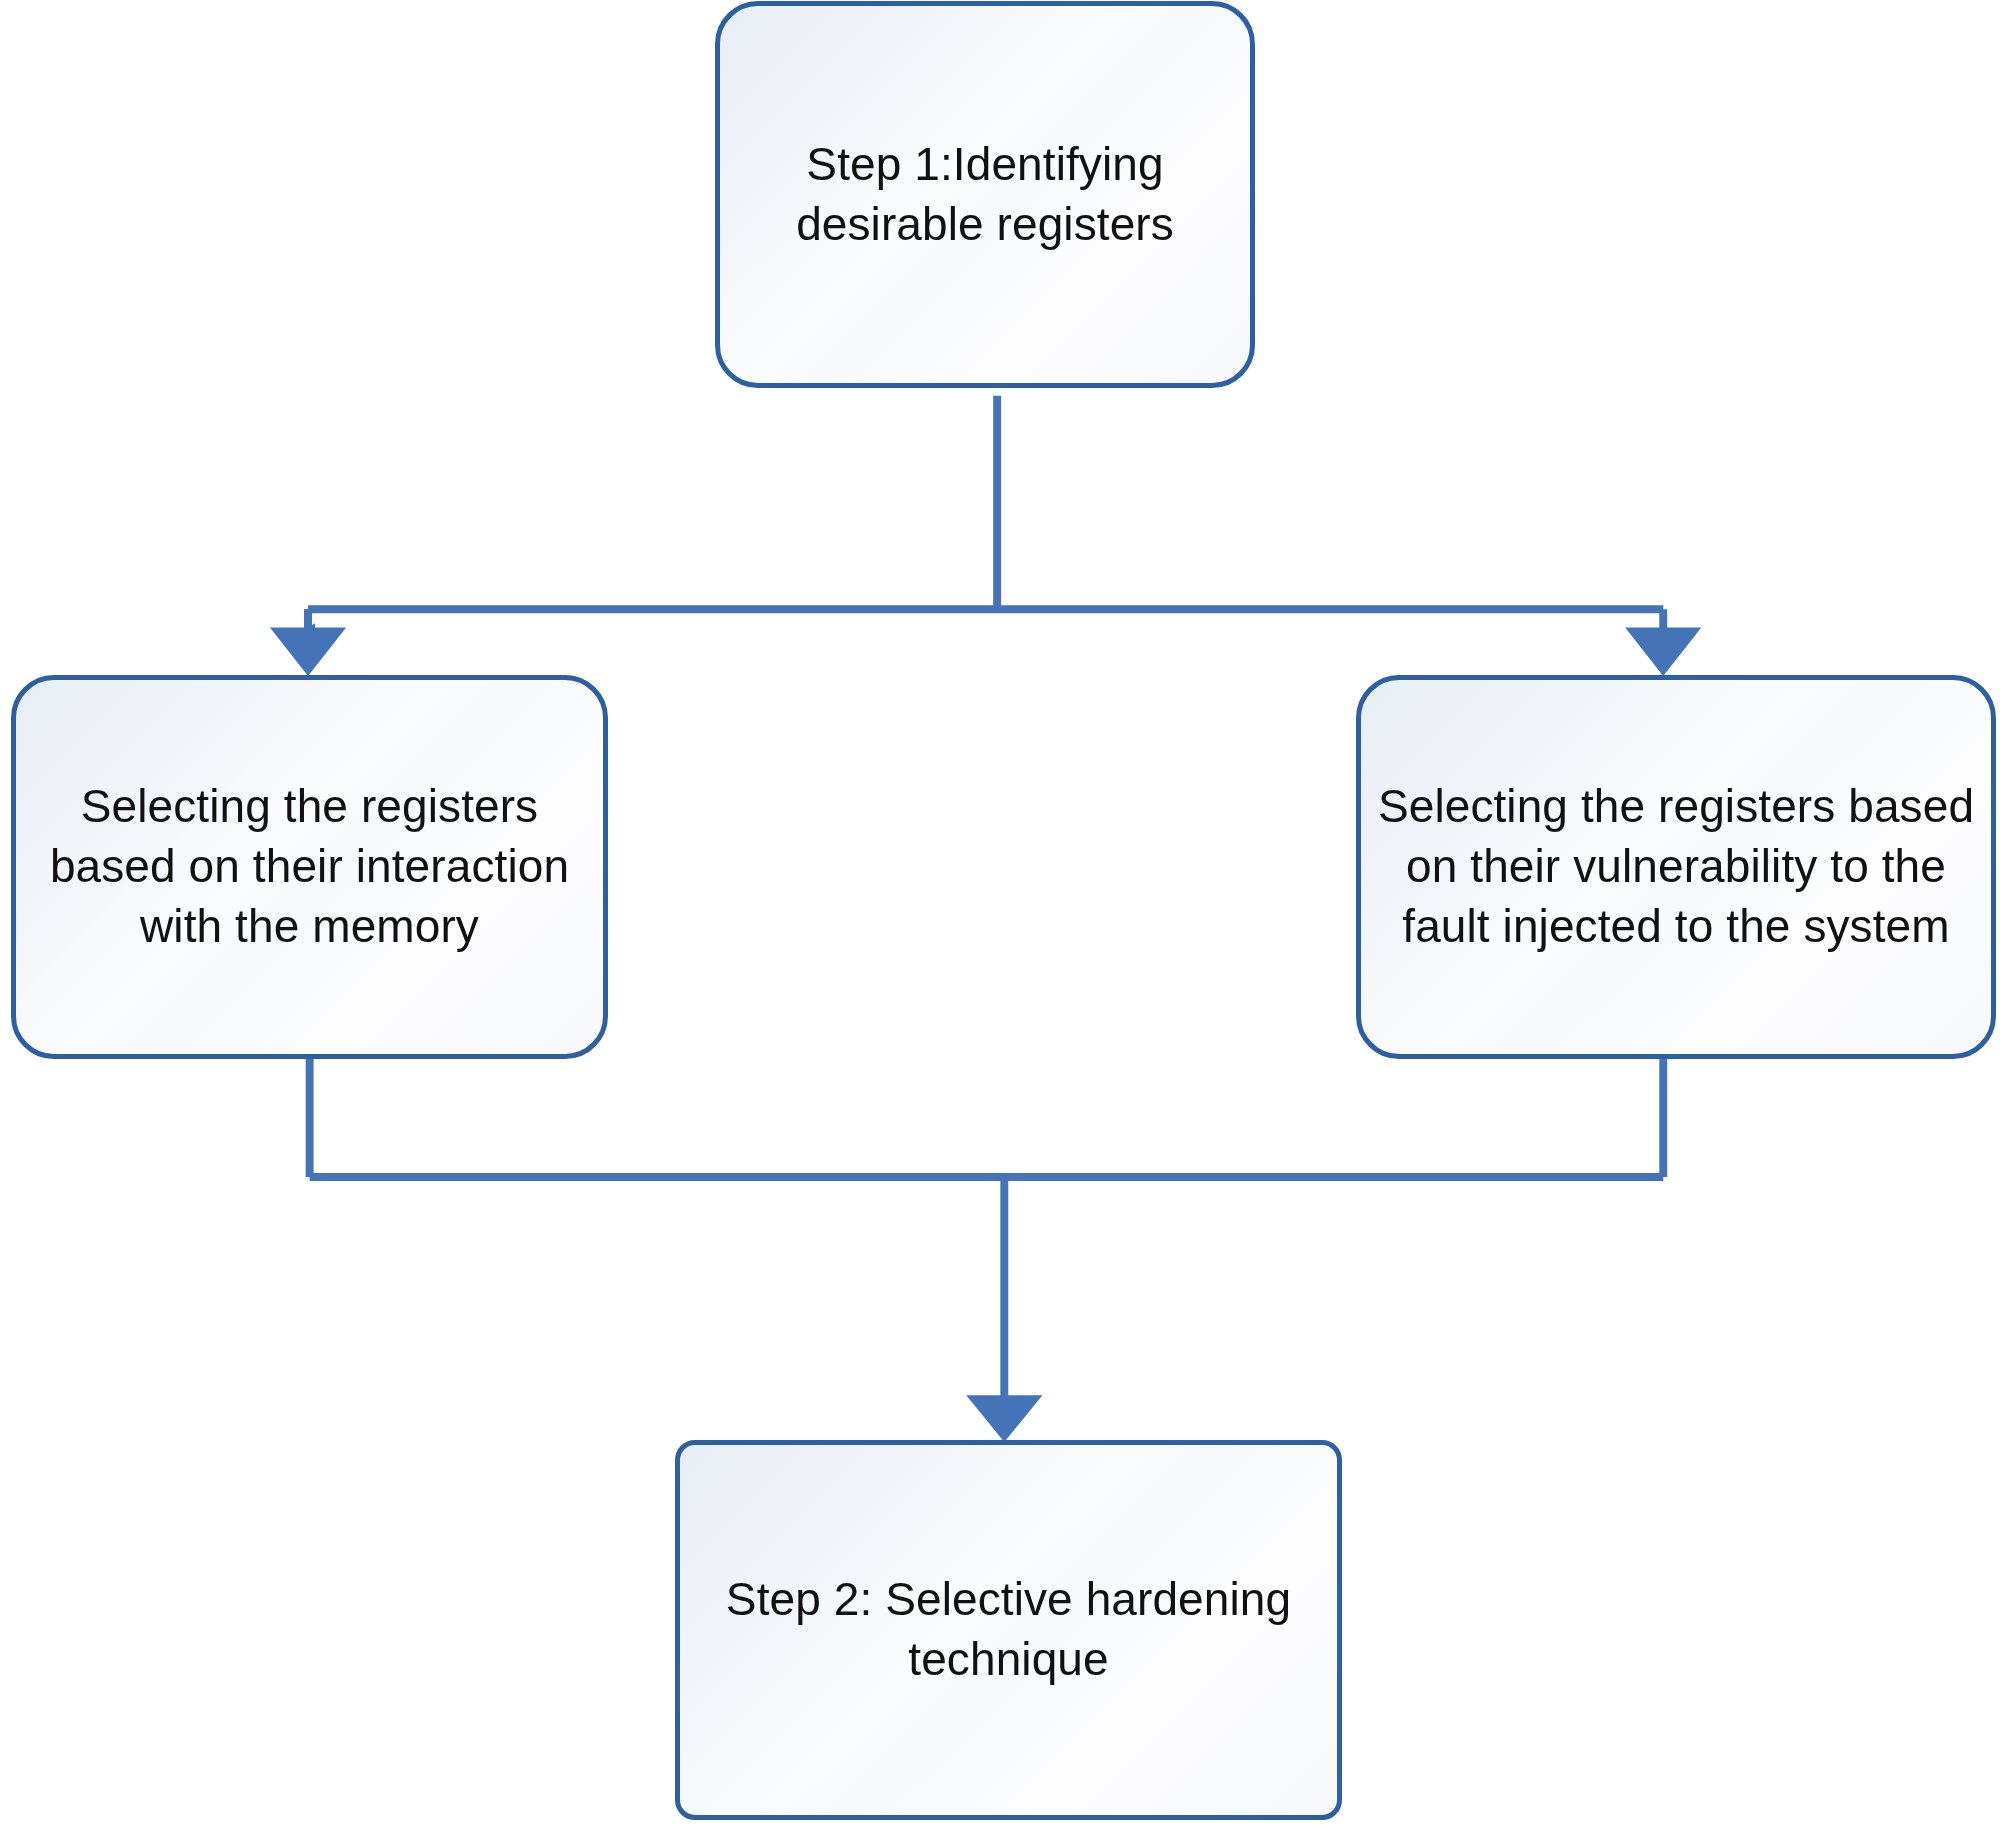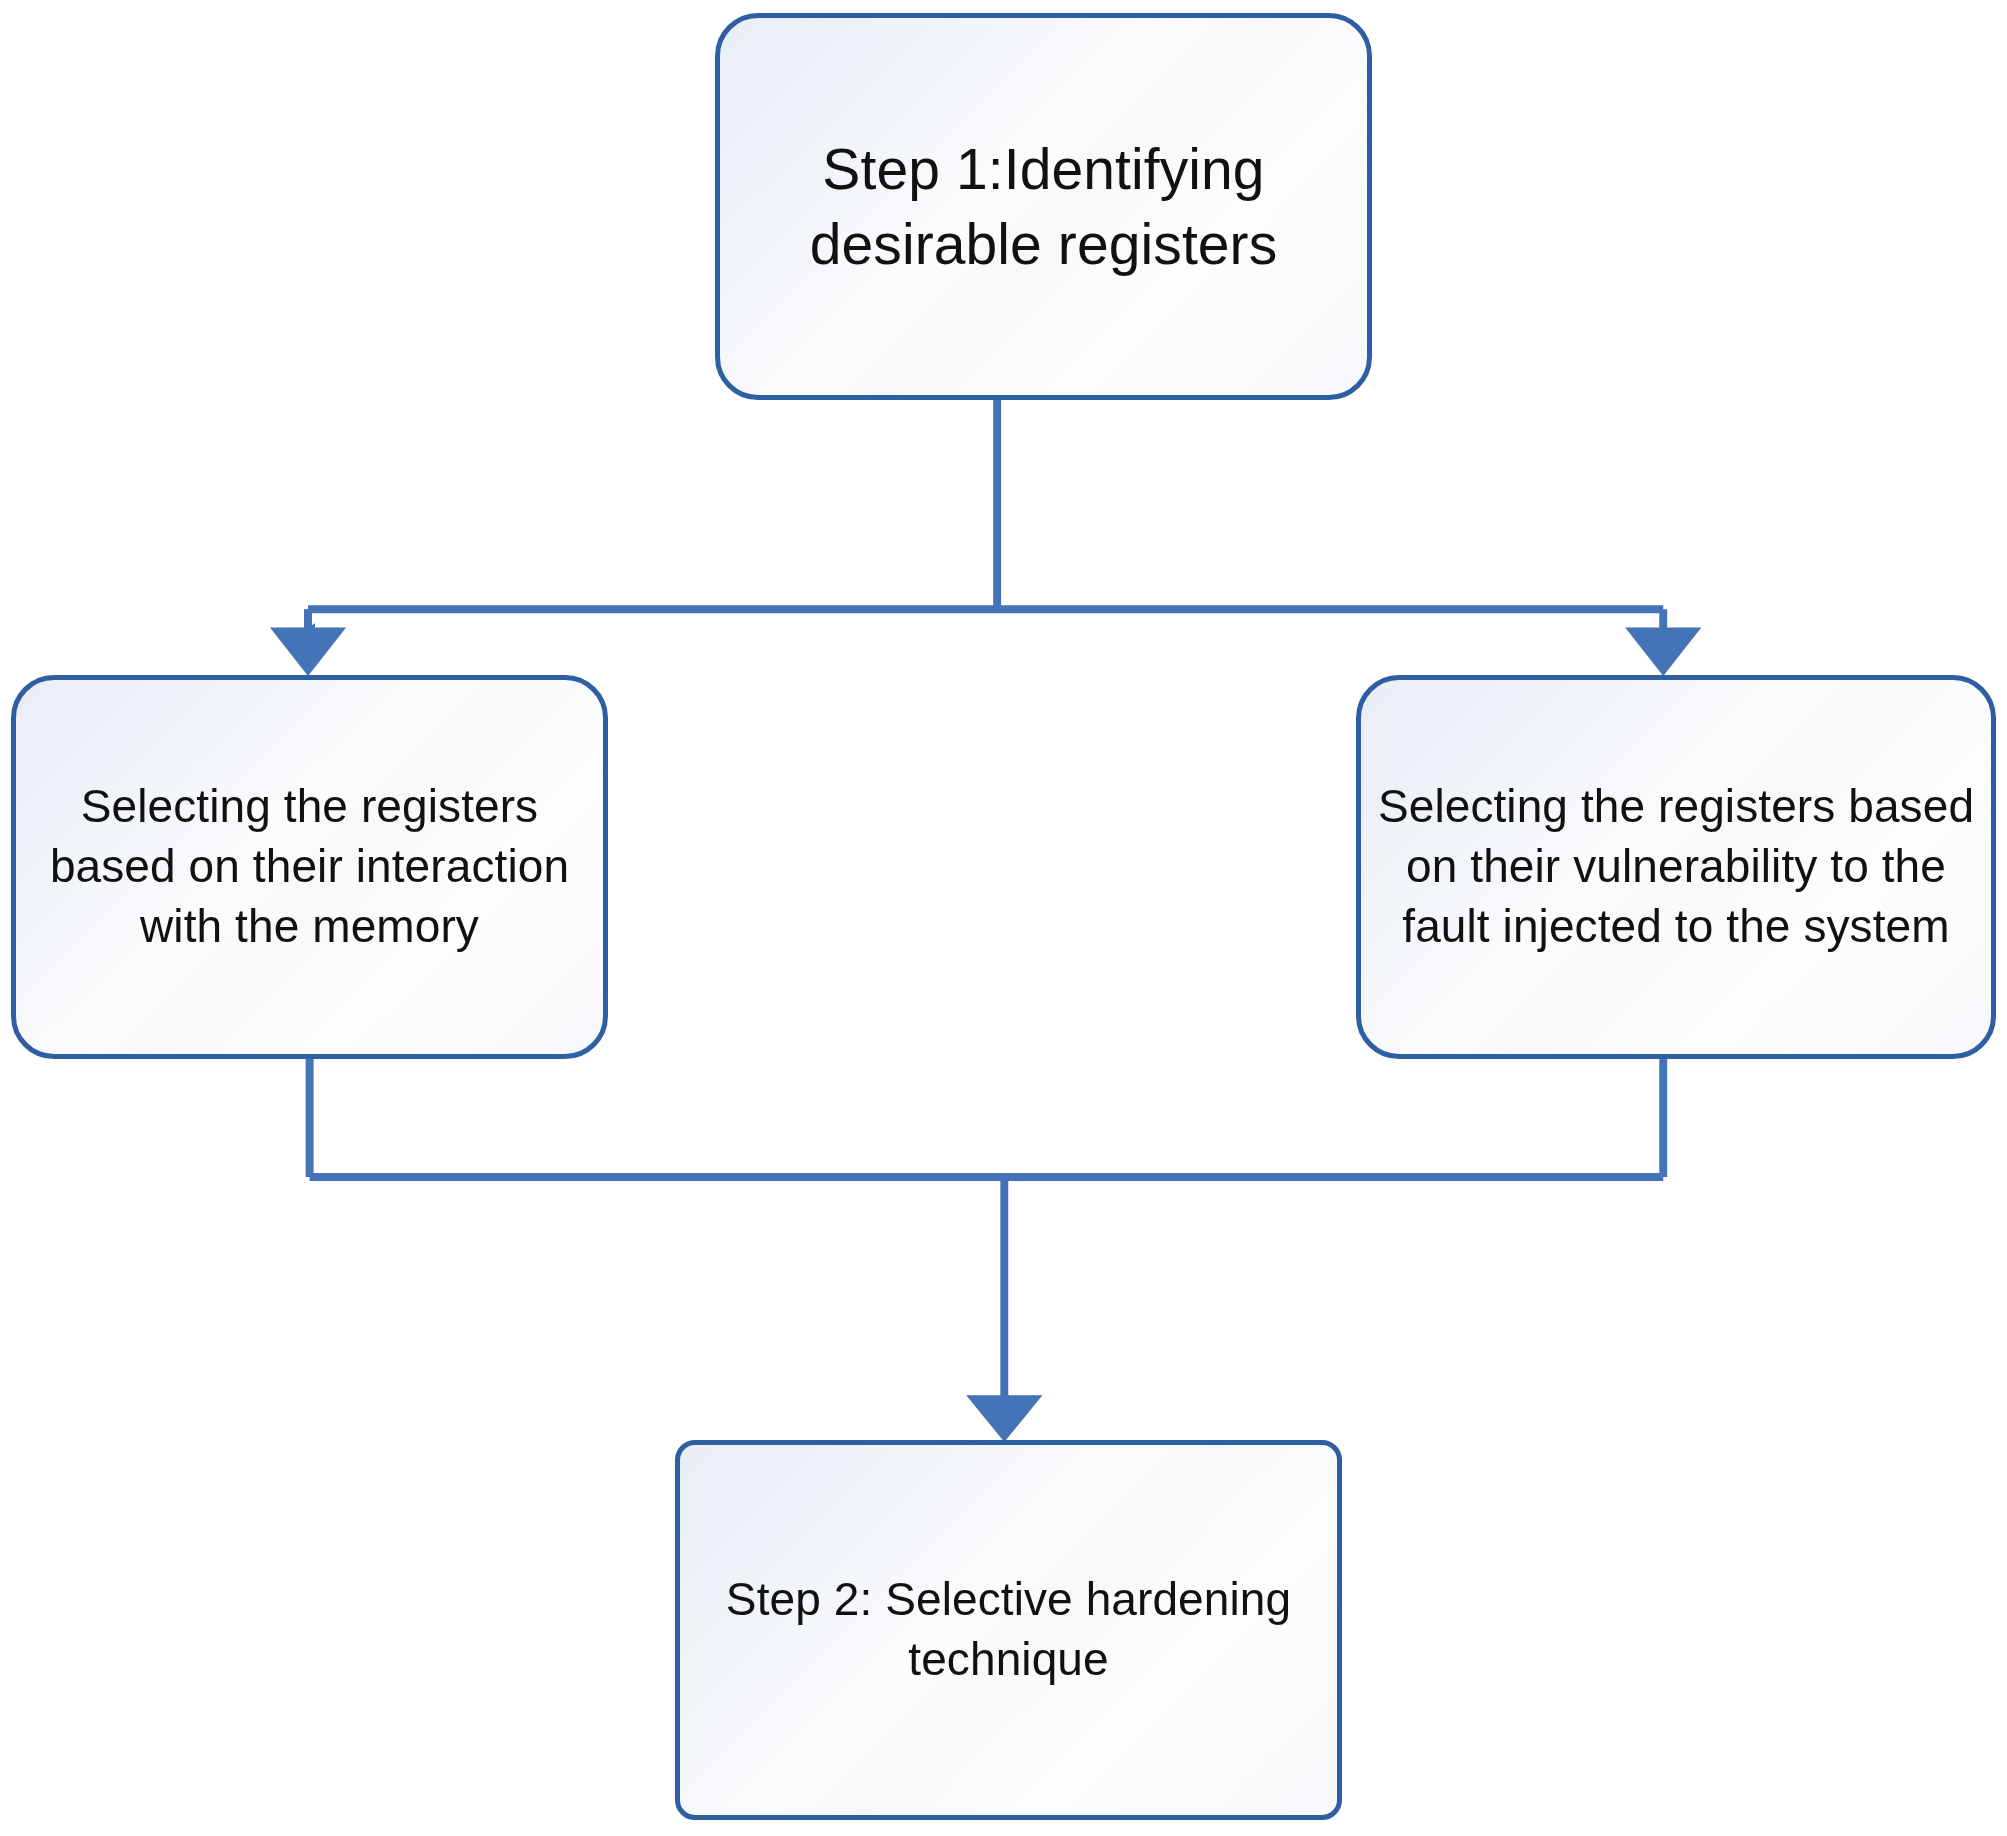--- a/index.html
+++ b/index.html
@@ -41,23 +41,23 @@
     letter-spacing: 0.1px;
     padding: 0 20.6px;
   }
   .node .node-text {
     display: block;
     white-space: pre-line;
     width: 100%;
   }
 
   #node-step1 {
-    left: 715px;  top: 13px;
-    width: 657px; height: 387px;
-    font-size: 57px;
+    left: 715px;  top: 1px;
+    width: 540px; height: 387px;
+    font-size: 46px;
   }
   #node-memory {
     left: 11px;   top: 675px;
     width: 597px; height: 384px;
     font-size: 46px;
   }
   #node-vulnerability {
     left: 1356px; top: 675px;
     width: 640px; height: 384px;
     font-size: 46px;

